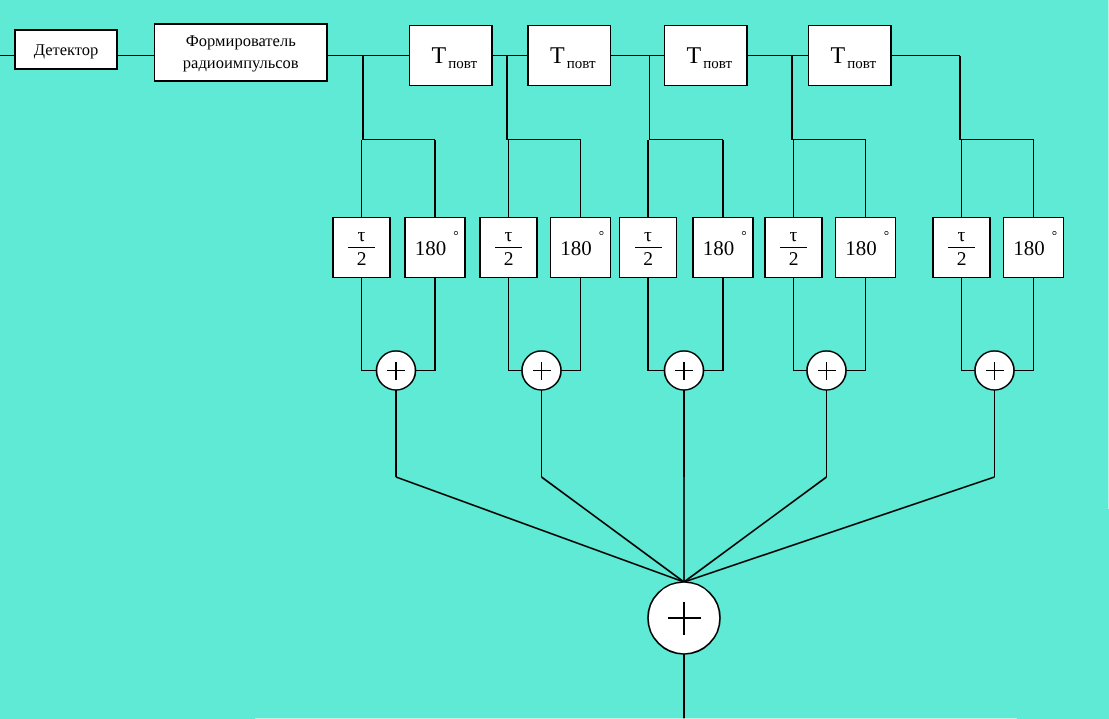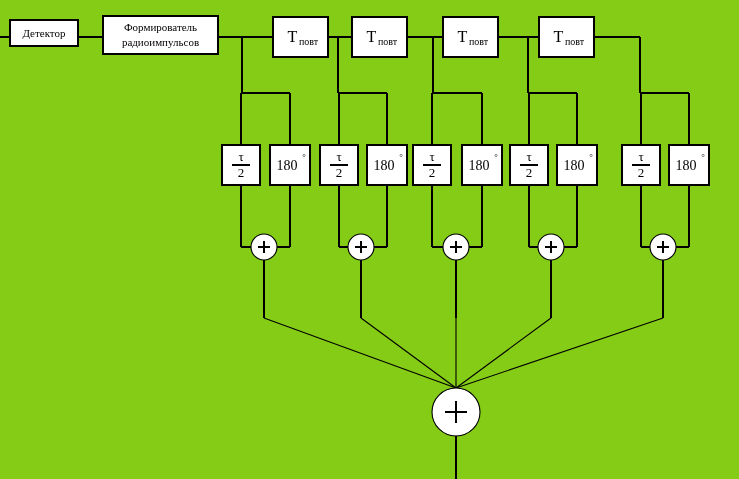--- a/index.html
+++ b/index.html
@@ -4,21 +4,21 @@
 <style>
   html, body {
     margin: 0;
     padding: 0;
     background: #ffffff;
   }
   #diagram-root {
     position: relative;
     width: 739px;
     height: 479px;
-    background: #84cc16;
+    background: #5eead4;
     font-family: "Liberation Serif", serif;
     overflow: hidden;
   }
   svg.canvas {
     position: absolute;
     top: 0;
     left: 0;
     width: 739px;
     height: 479px;
   }

